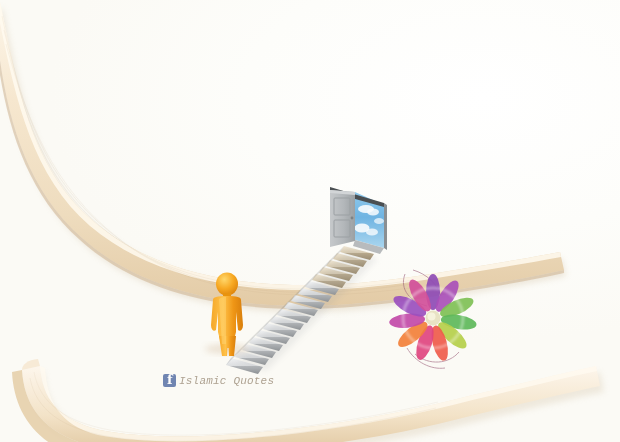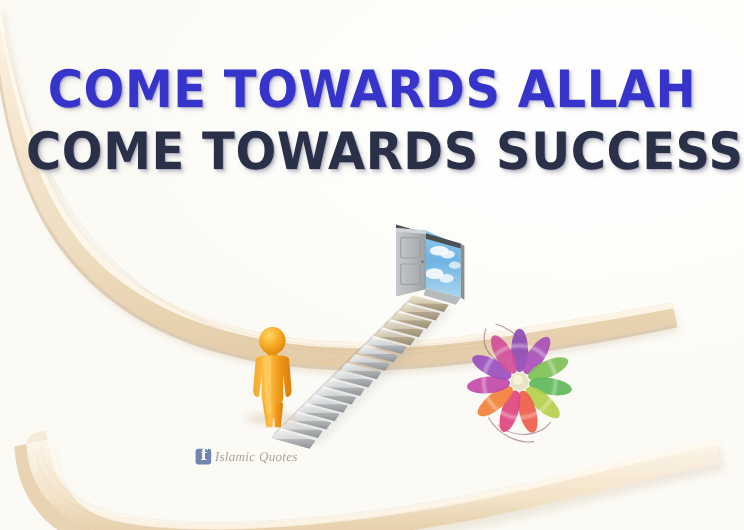--- a/index.html
+++ b/index.html
@@ -97,21 +97,21 @@
     position: absolute;
     left: 4px;
     top: -2px;
     color: #ffffff;
     font-family: "DejaVu Serif", serif;
     font-weight: 700;
     font-size: 13px;
     line-height: 16px;
   }
   .wm-text {
-    font-family: Liberation Serif, serif;
+    font-family: Liberation Mono, monospace;
     font-style: italic;
     font-size: 11px;
     color: #7d6a52;
     letter-spacing: 0.2px;
     white-space: nowrap;
     opacity: 0.85;
   }
 </style>
 </head>
 <body>
@@ -322,23 +322,19 @@
         <circle cx="0" cy="0" r="30" fill="none" stroke="#ffffff" stroke-width="3"></circle>
       </g>
 
       <circle cx="0" cy="0" r="7.5" fill="#e8e3c4"></circle>
       <circle cx="-1.5" cy="-1.5" r="4" fill="#f6f3dd"></circle>
     </g>
 
     <rect x="0" y="0" width="620" height="442" fill="none"></rect>
   </svg>
 
-  <div class="headline">
-    <span class="hl-line hl-line-1">COME TOWARDS ALLAH</span>
-    <span class="hl-line hl-line-2">COME TOWARDS SUCCESS</span>
-  </div>
 
   <div class="watermark">
     <span class="wm-fb"></span>
     <span class="wm-text">Islamic Quotes</span>
   </div>
 
 </div>
 
 </body></html>

